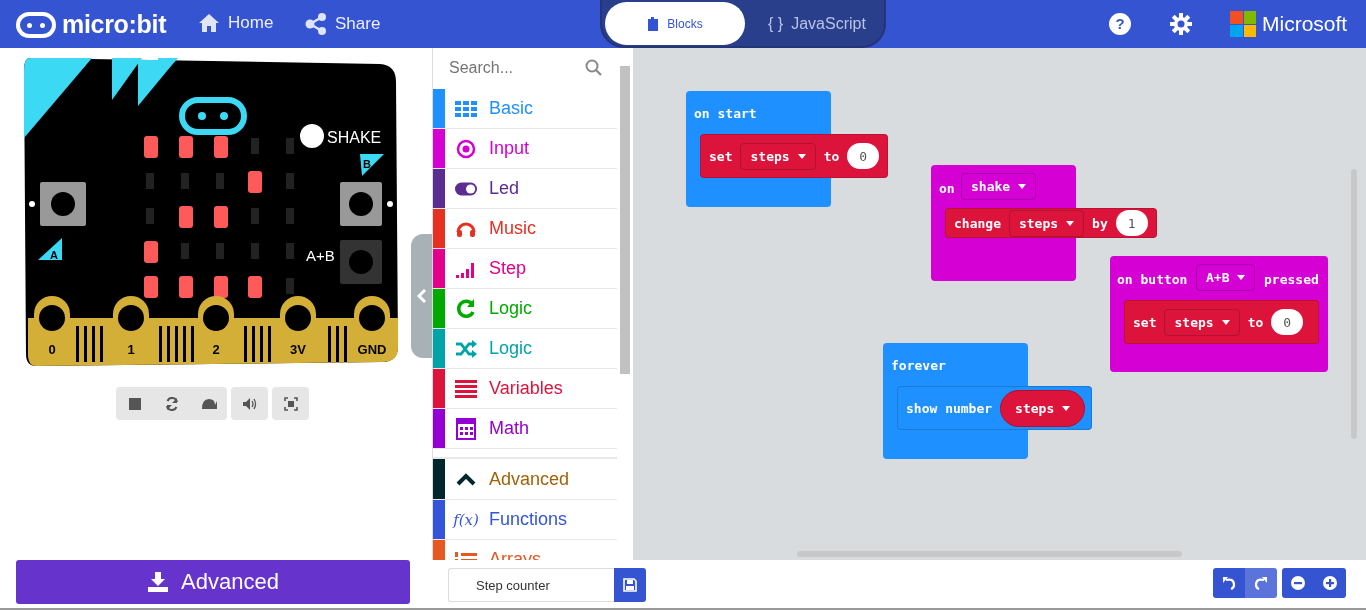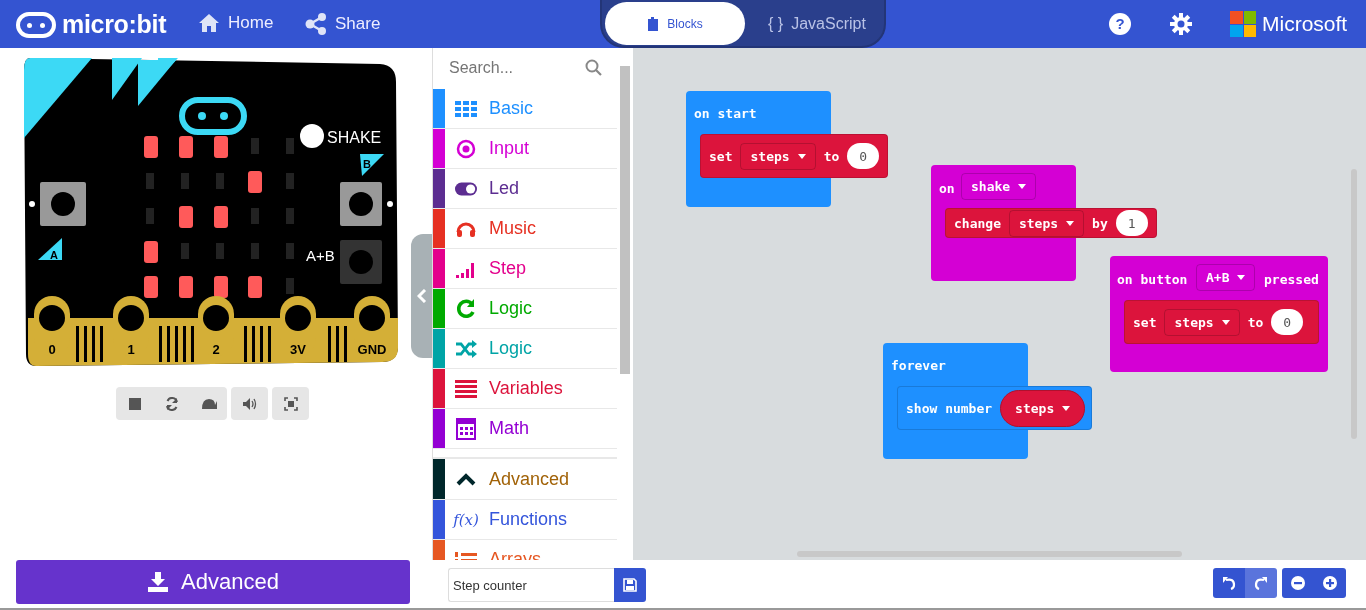--- a/index.html
+++ b/index.html
@@ -58,21 +58,21 @@
   .blk { position: absolute; font-family: "DejaVu Sans Mono", monospace; font-weight: bold; font-size: 13px; color: #fff; }
   .hat { border-radius: 4px; }
   .stmt { border-radius: 4px; border: 1px solid rgba(0,0,0,0.15); display: flex; align-items: center; gap: 8px; padding: 0 8px; }
   .dd { border: 1px solid rgba(0,0,0,0.18); border-radius: 4px; padding: 5px 9px; display: flex; align-items: center; gap: 8px; }
   .num { background: #fff; color: #555; border-radius: 16px; padding: 0 12px; height: 26px; display: flex; align-items: center; font-weight: normal; }
   .tri { width: 0; height: 0; border-left: 4px solid transparent; border-right: 4px solid transparent; border-top: 5px solid #fff; }
 
   
   .footer { position: absolute; left: 0; top: 560px; width: 1366px; height: 50px; background: #fff; border-bottom: 2px solid #999; }
   .download-btn { position: absolute; left: 16px; top: 0; width: 394px; height: 44px; background: #6633cc; border-radius: 3px; display: flex; align-items: center; justify-content: center; gap: 12px; color: #fff; font-size: 22px; }
-  .project-name { position: absolute; left: 448px; top: 8px; width: 167px; height: 34px; border: 1px solid #ddd; border-right: none; border-radius: 3px 0 0 3px; font-size: 13px; padding-left: 4px; font-family: "Liberation Sans", sans-serif; color: #333; }
+  .project-name { position: absolute; left: 448px; top: 8px; width: 167px; height: 34px; border: 1px solid #ddd; border-right: none; border-radius: 3px 0 0 3px; font-size: 13px; padding-left: 27px; font-family: "Liberation Sans", sans-serif; color: #333; }
   .save-btn { position: absolute; left: 614px; top: 8px; width: 32px; height: 34px; background: #3454d1; border-radius: 0 3px 3px 0; display: flex; align-items: center; justify-content: center; }
   .undo-group { position: absolute; left: 1213px; top: 8px; display: flex; border-radius: 3px; overflow: hidden; }
   .zoom-group { position: absolute; left: 1282px; top: 8px; display: flex; border-radius: 3px; overflow: hidden; }
   .ftr-btn { width: 32px; height: 30px; background: #3454d1; display: flex; align-items: center; justify-content: center; }
   .ftr-btn.dim { background: #5a74dc; }
 </style>
 </head>
 <body>
 
 <div class="header">

